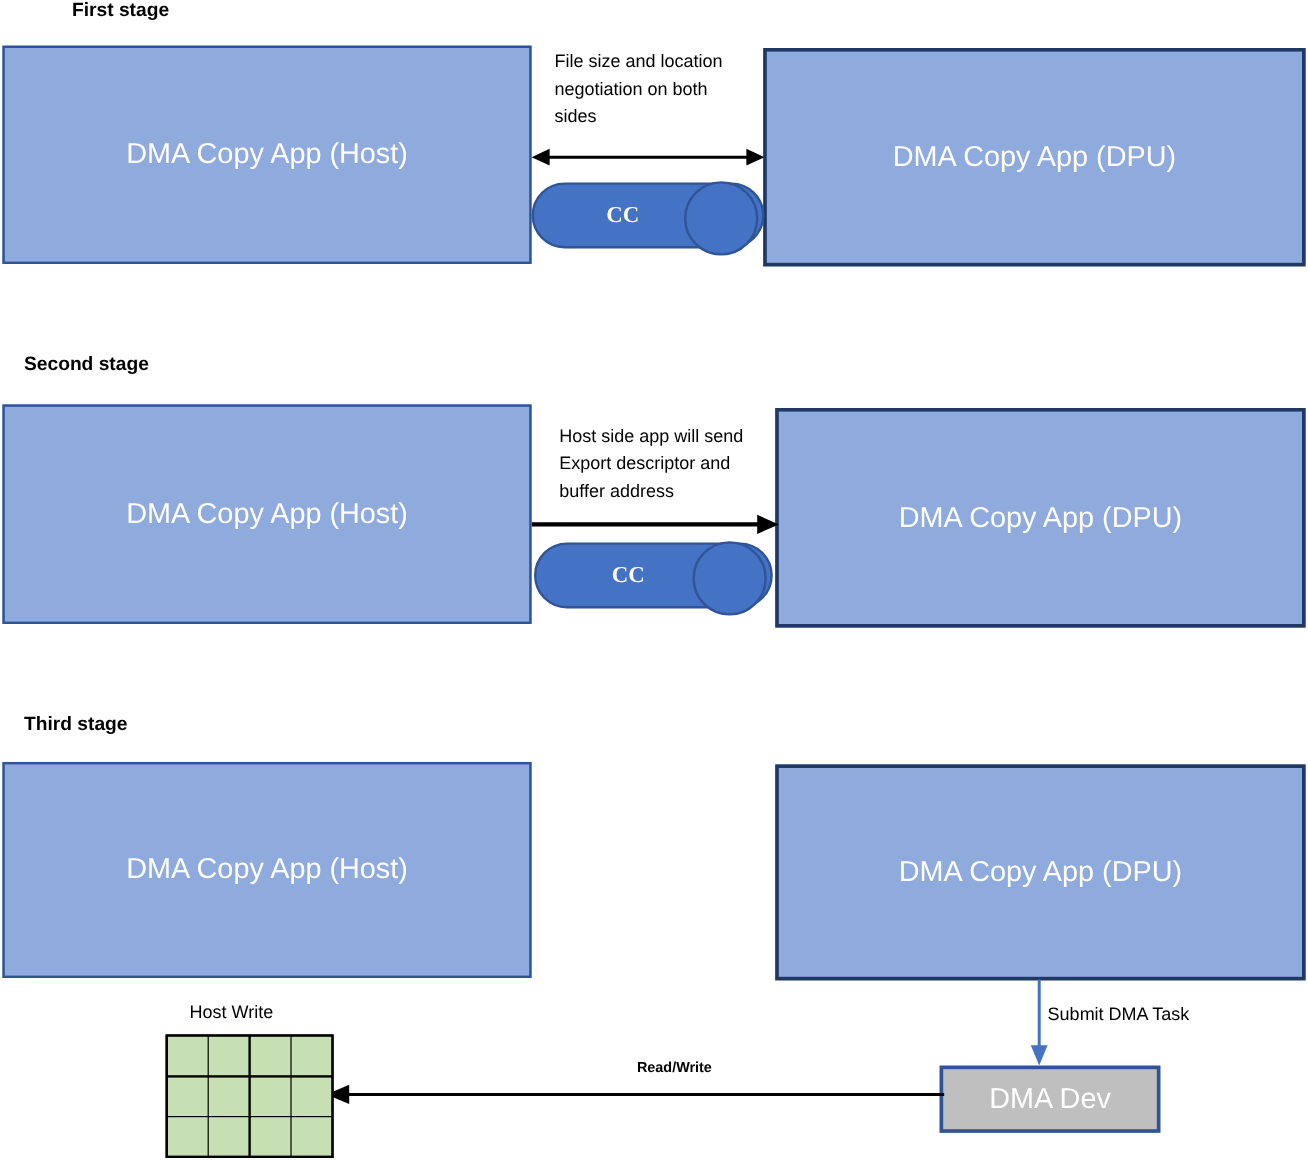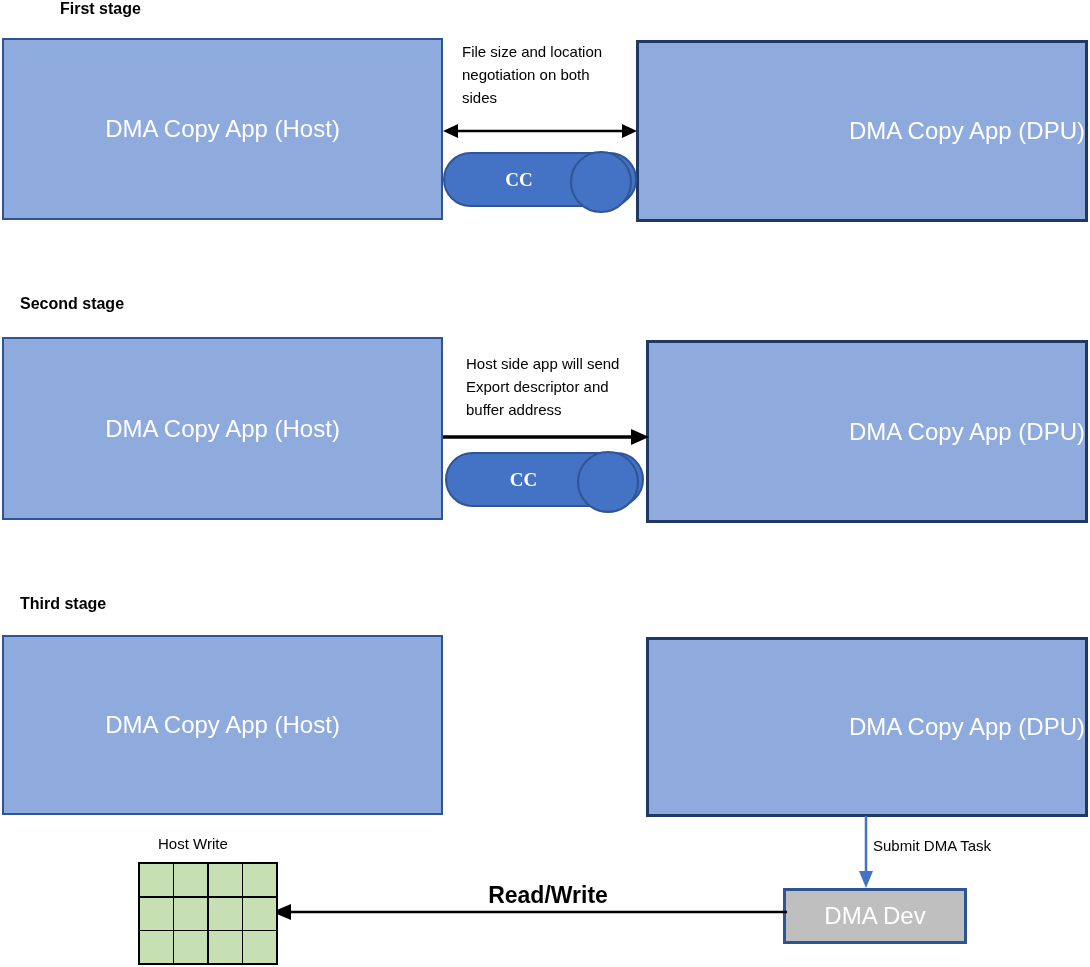--- a/index.html
+++ b/index.html
@@ -29,21 +29,20 @@
     border: 2px solid var(--box-border, #2E5496);
     box-sizing: border-box;
     display: flex;
     align-items: center;
     justify-content: center;
     color: var(--text-light, #fff);
     font-size: 24px;
   }
   .app-box.dark-border {
     border: 3px solid var(--box-border-dark, #1F3864);
-    justify-content: flex-end;
   }
 
   .note-text {
     font-size: 15px;
     line-height: 23px;
     color: var(--text-dark, #000);
   }
 
   .cc-pill {
     background: var(--pill-fill, #4472C4);
@@ -97,23 +96,23 @@
     background: var(--dev-fill, #BFBFBF);
     border: 3px solid var(--dev-border, #2E5496);
     box-sizing: border-box;
     display: flex; align-items: center; justify-content: center;
     color: var(--text-light, #fff);
     font-size: 24px;
   }
 
   .rw-arrow { left: 272px; top: 902px; width: 515px; height: 20px; }
   .rw-label {
-    left: 438px; top: 882px; width: 220px;
+    left: 452px; top: 882px; width: 220px;
     text-align: center;
-    font-size: 23px; font-weight: bold;
+    font-size: 12px; font-weight: bold;
     color: var(--text-dark, #000);
   }
 
   .mem-label { left: 158px; top: 835px; font-size: 15px; color: var(--text-dark, #000); white-space: nowrap; }
   .mem-grid {
     left: 138px; top: 862px; width: 140px; height: 103px;
     display: grid;
     background: var(--memory-border, #000);
     border: 2px solid var(--memory-border, #000);
     box-sizing: border-box;

